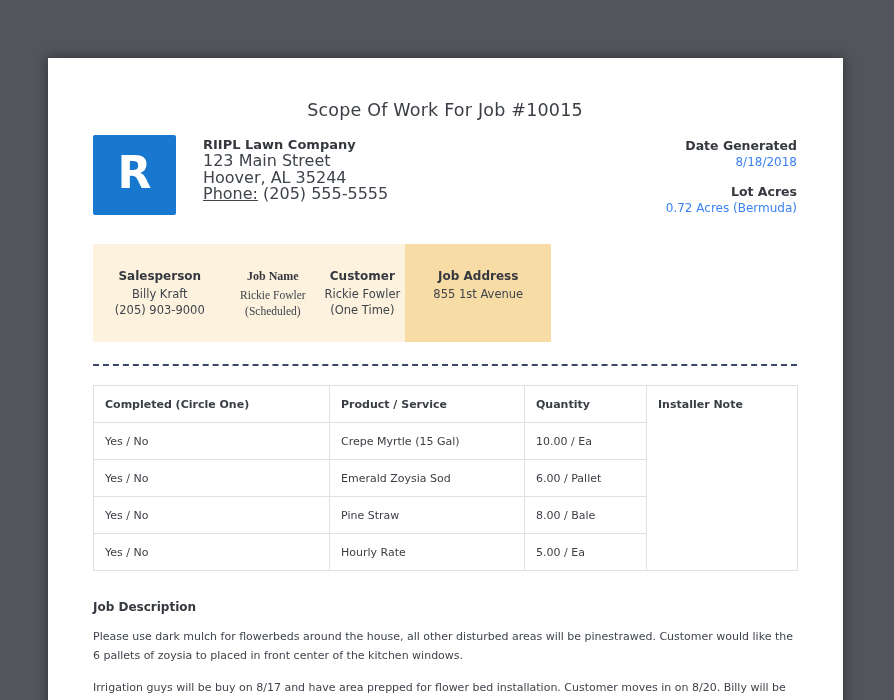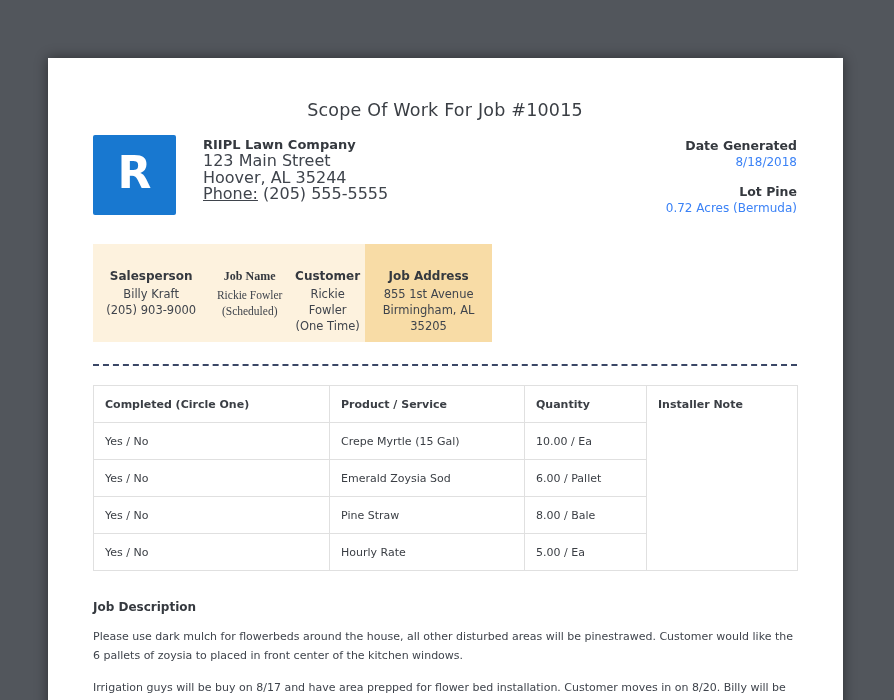--- a/index.html
+++ b/index.html
@@ -58,21 +58,21 @@
   .company-text{margin-left:27px;padding-top:1px;}
   .company-name{font-size:13px;font-weight:bold;color:#35393f;line-height:17px;}
   .company-line{font-size:16px;line-height:16.5px;color:#3f444c;}
   .phone-label{text-decoration:underline;}
   .meta{text-align:right;padding-top:3px;}
   .meta-label{font-size:12.5px;font-weight:bold;color:#35393f;line-height:16px;}
   .meta-value{font-size:12px;color:#3b82f6;line-height:17px;}
   .meta-gap{margin-top:13px;}
   .band{
     margin-top:27px;
-    width:399px;height:98px;
+    width:458px;height:98px;
     background:var(--band-cream);
     display:flex;
   }
   .band-col{padding-top:25px;text-align:center;}
   .band-col.c0{width:144px;}
   .band-col.c1{width:100px;font-family:Liberation Serif, serif;}
   .band-col.c2{width:93px;}
   .band-col.c3{width:157px;}
   .band-col.highlight{background:var(--band-highlight);}
   .band-label{font-size:12px;font-weight:bold;color:#35393f;margin-bottom:3px;}
@@ -132,21 +132,21 @@
         <div class="company-line">Hoover, AL 35244</div>
         <div class="company-line">
           <span class="phone-label">Phone:</span>
           <span>(205) 555-5555</span>
         </div>
       </div>
     </div>
     <div class="meta">
       <div class="meta-label">Date Generated</div>
       <div class="meta-value">8/18/2018</div>
-      <div class="meta-label meta-gap">Lot Pine</div>
+      <div class="meta-label meta-gap">Lot Acres</div>
       <div class="meta-value">0.72 Acres (Bermuda)</div>
     </div>
   </div>
 
   <div class="band">
     <div class="band-col c0">
       <div class="band-label">Salesperson</div>
       <div class="band-line">Billy Kraft</div>
       <div class="band-line">(205) 903-9000</div>
     </div>
@@ -156,21 +156,20 @@
       <div class="band-line">(Scheduled)</div>
     </div>
     <div class="band-col c2">
       <div class="band-label">Customer</div>
       <div class="band-line">Rickie Fowler</div>
       <div class="band-line">(One Time)</div>
     </div>
     <div class="band-col c3 highlight">
       <div class="band-label">Job Address</div>
       <div class="band-line">855 1st Avenue</div>
-      <div class="band-line">Birmingham, AL 35205</div>
     </div>
   </div>
 
   <div class="divider"></div>
 
   <table class="work">
     <colgroup>
       <col style="width:236px">
         <col style="width:195px">
         <col style="width:122px">

